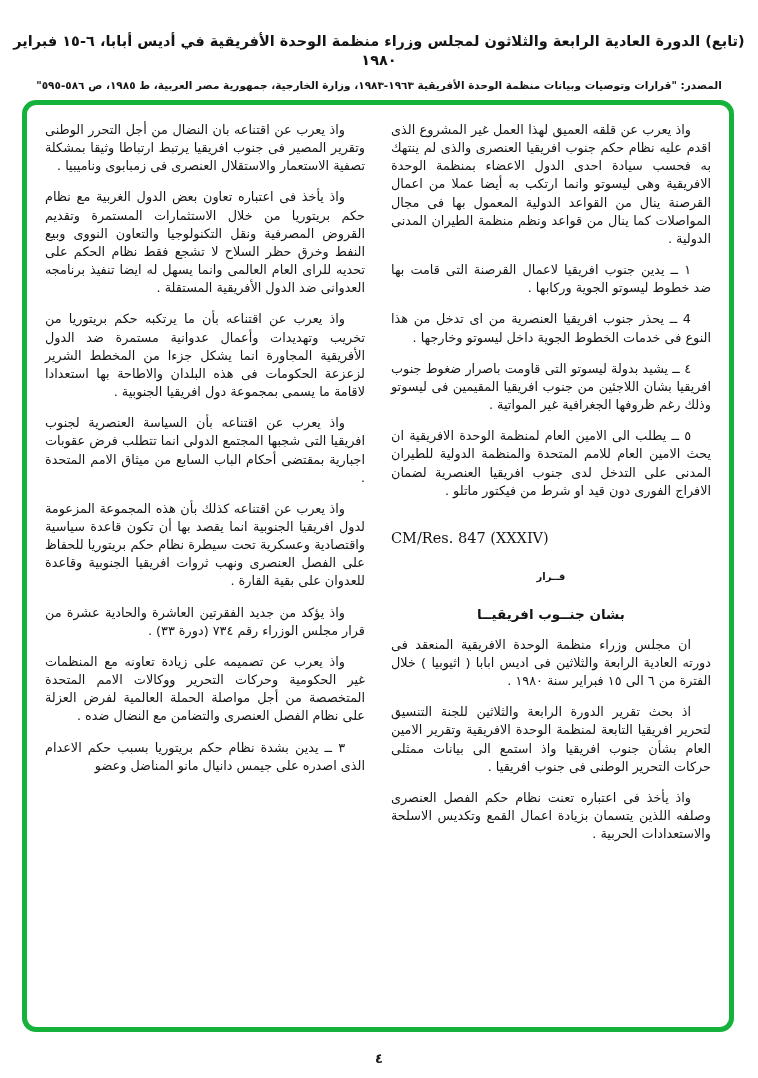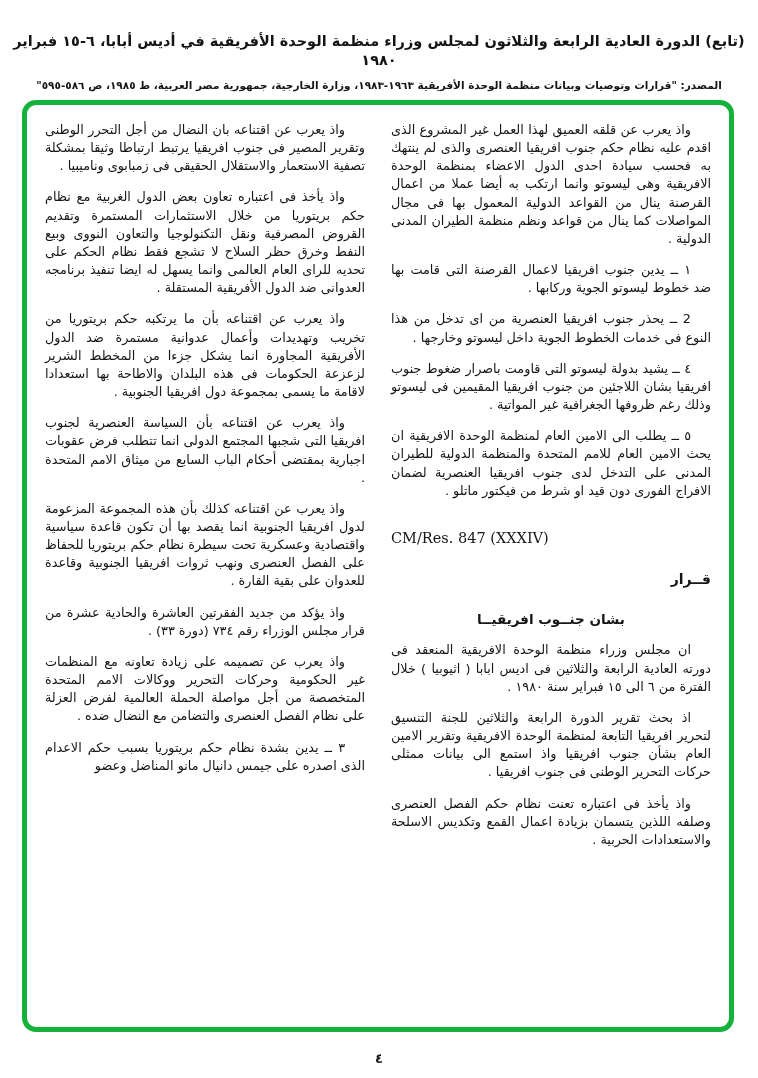--- a/index.html
+++ b/index.html
@@ -31,21 +31,21 @@
     overflow:hidden;background:var(--color-background);
   }
   .col{flex:1 1 0;font-size:12.8px;line-height:1.42;text-align:justify;}
   .col p{margin:0 0 13px;text-indent:20px;}
 
   .res-code{
     direction:ltr;text-align:left;
     font-family:"DejaVu Serif", serif;
     font-size:14.5px;margin:28px 0 22px;text-indent:0;
   }
-  .res-heading{font-weight:bold;font-size:14px;margin:0 0 20px;}
+  .res-heading{text-align:center;font-weight:bold;font-size:10px;margin:0 0 20px;}
   .res-subheading{text-align:center;font-weight:bold;font-size:13.5px;margin:0 0 12px;}
 
   .page-num{
     position:absolute;bottom:12px;left:0;right:0;
     text-align:center;font-size:13px;font-weight:bold;
   }
 </style>
 </head>
 <body>
 
@@ -54,35 +54,35 @@
   <header class="hdr">
     <div class="hdr-title">(تابع) الدورة العادية الرابعة والثلاثون لمجلس وزراء منظمة الوحدة الأفريقية في أديس أبابا، ٦-١٥ فبراير ١٩٨٠</div>
     <div class="hdr-source">المصدر: "قرارات وتوصيات وبيانات منظمة الوحدة الأفريقية ١٩٦٣-١٩٨٣، وزارة الخارجية، جمهورية مصر العربية، ط ١٩٨٥، ص ٥٨٦-٥٩٥"</div>
   </header>
 
   <div class="frame">
 
     <div class="col">
       <p>واذ يعرب عن قلقه العميق لهذا العمل غير المشروع الذى اقدم عليه نظام حكم جنوب افريقيا العنصرى والذى لم ينتهك به فحسب سيادة احدى الدول الاعضاء بمنظمة الوحدة الافريقية وهى ليسوتو وانما ارتكب به أيضا عملا من اعمال القرصنة ينال من القواعد الدولية المعمول بها فى مجال المواصلات كما ينال من قواعد ونظم منظمة الطيران المدنى الدولية .</p>
       <p>١ ــ يدين جنوب افريقيا لاعمال القرصنة التى قامت بها ضد خطوط ليسوتو الجوية وركابها .</p>
-      <p>2 ــ يحذر جنوب افريقيا العنصرية من اى تدخل من هذا النوع فى خدمات الخطوط الجوية داخل ليسوتو وخارجها .</p>
+      <p>4 ــ يحذر جنوب افريقيا العنصرية من اى تدخل من هذا النوع فى خدمات الخطوط الجوية داخل ليسوتو وخارجها .</p>
       <p>٤ ــ يشيد بدولة ليسوتو التى قاومت باصرار ضغوط جنوب افريقيا بشان اللاجئين من جنوب افريقيا المقيمين فى ليسوتو وذلك رغم ظروفها الجغرافية غير المواتية .</p>
       <p>٥ ــ يطلب الى الامين العام لمنظمة الوحدة الافريقية ان يحث الامين العام للامم المتحدة والمنظمة الدولية للطيران المدنى على التدخل لدى جنوب افريقيا العنصرية لضمان الافراج الفورى دون قيد او شرط من فيكتور ماتلو .</p>
 
       <div class="res-code">CM/Res. 847 (XXXIV)</div>
       <div class="res-heading">قــرار</div>
       <div class="res-subheading">بشان جنــوب افريقيــا</div>
 
       <p>ان مجلس وزراء منظمة الوحدة الافريقية المنعقد فى دورته العادية الرابعة والثلاثين فى اديس ابابا ( اثيوبيا ) خلال الفترة من ٦ الى ١٥ فبراير سنة ١٩٨٠ .</p>
       <p>اذ بحث تقرير الدورة الرابعة والثلاثين للجنة التنسيق لتحرير افريقيا التابعة لمنظمة الوحدة الافريقية وتقرير الامين العام بشأن جنوب افريقيا واذ استمع الى بيانات ممثلى حركات التحرير الوطنى فى جنوب افريقيا .</p>
       <p>واذ يأخذ فى اعتباره تعنت نظام حكم الفصل العنصرى وصلفه اللذين يتسمان بزيادة اعمال القمع وتكديس الاسلحة والاستعدادات الحربية .</p>
     </div>
 
     <div class="col">
-      <p>واذ يعرب عن اقتناعه بان النضال من أجل التحرر الوطنى وتقرير المصير فى جنوب افريقيا يرتبط ارتباطا وثيقا بمشكلة تصفية الاستعمار والاستقلال الحقيقى فى زمبابوى وناميبيا .</p>
+      <p>واذ يعرب عن اقتناعه بان النضال من أجل التحرر الوطنى وتقرير المصير فى جنوب افريقيا يرتبط ارتباطا وثيقا بمشكلة تصفية الاستعمار والاستقلال العنصرى فى زمبابوى وناميبيا .</p>
       <p>واذ يأخذ فى اعتباره تعاون بعض الدول الغربية مع نظام حكم بريتوريا من خلال الاستثمارات المستمرة وتقديم القروض المصرفية ونقل التكنولوجيا والتعاون النووى وبيع النفط وخرق حظر السلاح لا تشجع فقط نظام الحكم على تحديه للراى العام العالمى وانما يسهل له ايضا تنفيذ برنامجه العدوانى ضد الدول الأفريقية المستقلة .</p>
       <p>واذ يعرب عن اقتناعه بأن ما يرتكبه حكم بريتوريا من تخريب وتهديدات وأعمال عدوانية مستمرة ضد الدول الأفريقية المجاورة انما يشكل جزءا من المخطط الشرير لزعزعة الحكومات فى هذه البلدان والاطاحة بها استعدادا لاقامة ما يسمى بمجموعة دول افريقيا الجنوبية .</p>
       <p>واذ يعرب عن اقتناعه بأن السياسة العنصرية لجنوب افريقيا التى شجبها المجتمع الدولى انما تتطلب فرض عقوبات اجبارية بمقتضى أحكام الباب السابع من ميثاق الامم المتحدة .</p>
       <p>واذ يعرب عن اقتناعه كذلك بأن هذه المجموعة المزعومة لدول افريقيا الجنوبية انما يقصد بها أن تكون قاعدة سياسية واقتصادية وعسكرية تحت سيطرة نظام حكم بريتوريا للحفاظ على الفصل العنصرى ونهب ثروات افريقيا الجنوبية وقاعدة للعدوان على بقية القارة .</p>
       <p>واذ يؤكد من جديد الفقرتين العاشرة والحادية عشرة من قرار مجلس الوزراء رقم ٧٣٤ (دورة ٣٣) .</p>
       <p>واذ يعرب عن تصميمه على زيادة تعاونه مع المنظمات غير الحكومية وحركات التحرير ووكالات الامم المتحدة المتخصصة من أجل مواصلة الحملة العالمية لفرض العزلة على نظام الفصل العنصرى والتضامن مع النضال ضده .</p>
       <p>٣ ــ يدين بشدة نظام حكم بريتوريا بسبب حكم الاعدام الذى اصدره على جيمس دانيال مانو المناضل وعضو</p>
     </div>
 
   </div>

